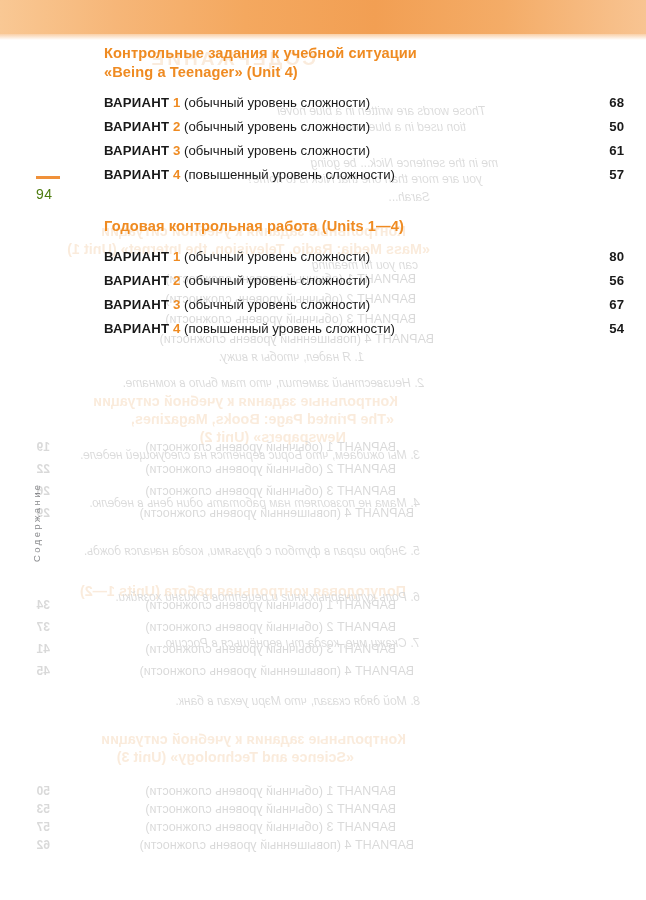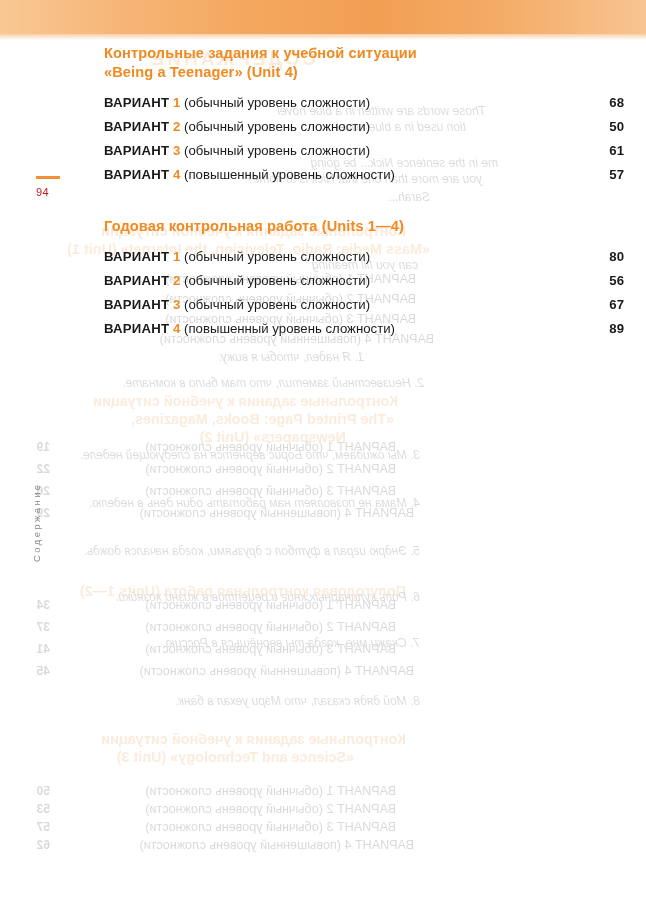--- a/index.html
+++ b/index.html
@@ -48,22 +48,22 @@
     left: 36px;
     top: 176px;
     width: 24px;
     height: 3px;
     background: #f0913a;
   }
   .page-number {
     position: absolute;
     left: 36px;
     top: 186px;
-    font-size: 11px;
-    color: #b91c1c;
+    font-size: 14px;
+    color: #4d7c0f;
     letter-spacing: 0.5px;
   }
   .running-head {
     position: absolute;
     left: 31px;
     top: 222px;
     width: 24px;
     height: 340px;
     color: #8a8b8e;
     font-size: 9.5px;
@@ -298,17 +298,17 @@
     <div class="toc-row">
       <span class="lbl">ВАРИАНТ </span>
       <span class="num">3 </span>
       <span class="desc">(обычный уровень сложности)</span>
       <span class="pg">67</span>
     </div>
     <div class="toc-row">
       <span class="lbl">ВАРИАНТ </span>
       <span class="num">4 </span>
       <span class="desc">(повышенный уровень сложности)</span>
-      <span class="pg">89</span>
+      <span class="pg">54</span>
     </div>
 
   </div>
 </div>
 
 </body></html>

